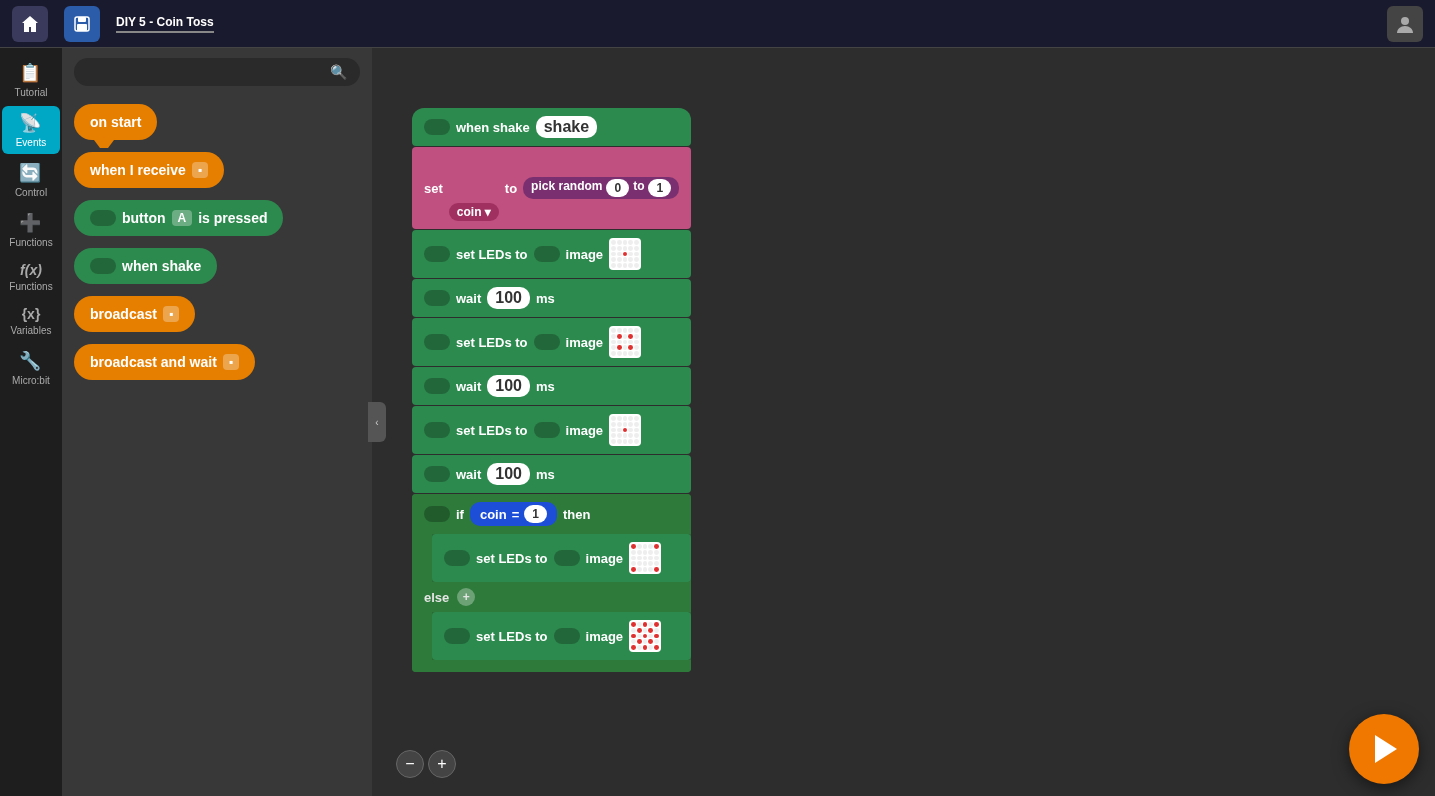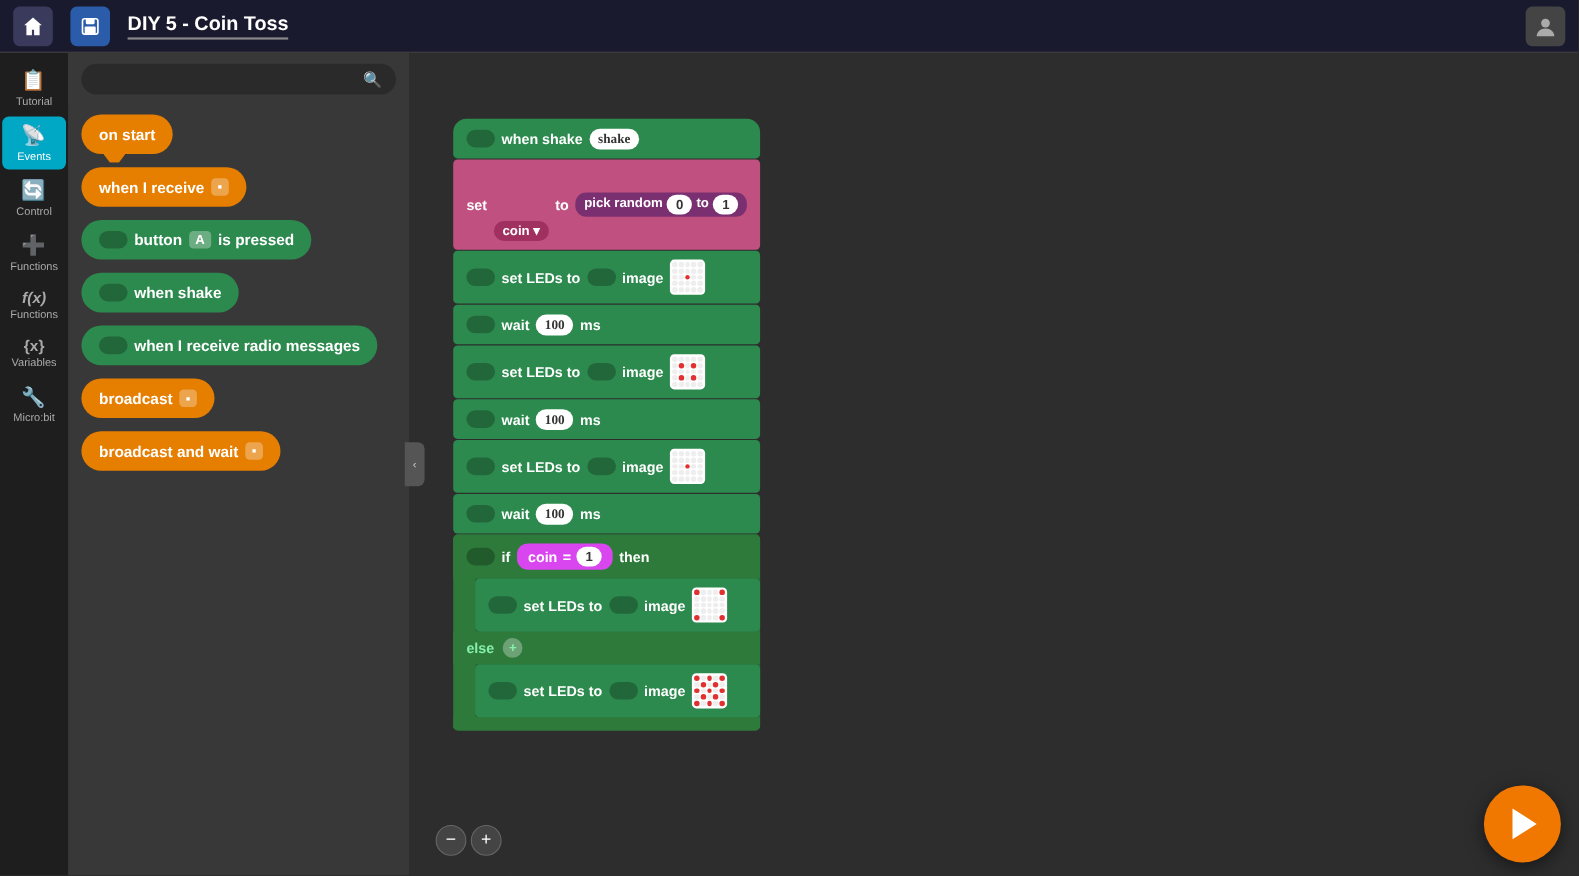--- a/index.html
+++ b/index.html
@@ -25,21 +25,21 @@
     }
     .topbar-save {
       width: 36px; height: 36px;
       background: #2a5caa;
       border-radius: 6px;
       display: flex; align-items: center; justify-content: center;
       cursor: pointer;
     }
     .topbar-title {
       color: #ffffff;
-      font-size: 18px;
+      font-size: 12px;
       font-weight: 600;
       padding-bottom: 2px;
       border-bottom: 2px solid #888;
     }
     .topbar-right {
       margin-left: auto;
     }
     .topbar-avatar {
       width: 36px; height: 36px;
       background: #444;
@@ -256,22 +256,21 @@
       border-radius: 10px;
       padding: 2px 8px;
       font-size: 12px;
       margin-top: 48px;
     }
     .cb-pill-white {
       background: #fff;
       color: #333;
       border-radius: 10px;
       padding: 2px 8px;
-      font-size: 12px;
-      font-family: Liberation Serif, serif;
+      font-size: 16px;
     }
     .cb-num {
       background: #fff;
       color: #333;
       border-radius: 10px;
       padding: 2px 8px;
       font-size: 12px;
       font-weight: 700;
     }
 
@@ -313,42 +312,42 @@
       align-items: center;
       padding: 8px 12px;
       gap: 6px;
       background: #2d7a3a;
       border-radius: 4px 4px 0 0;
       font-size: 13px;
       font-weight: 600;
       color: #fff;
     }
     .if-cond {
-      background: #d946ef;
+      background: #1d4ed8;
       border-radius: 10px;
       padding: 3px 10px;
       display: flex;
       align-items: center;
       gap: 5px;
       font-size: 13px;
     }
     .if-body {
       background: #2a6a35;
       margin-left: 20px;
       border-radius: 0 0 4px 0;
     }
     .else-bar {
       background: #2d7a3a;
       padding: 6px 12px;
       display: flex;
       align-items: center;
       gap: 8px;
       font-size: 13px;
       font-weight: 700;
-      color: #86efac;
+      color: #e5e5e5;
     }
     .else-plus {
       width: 18px; height: 18px;
       background: rgba(255,255,255,0.3);
       border-radius: 50%;
       display: flex; align-items: center; justify-content: center;
       font-size: 12px;
     }
     .else-body {
       background: #2a6a35;
@@ -444,24 +443,20 @@
         <span>button </span>
         <span class="block-badge">A</span>
         <span> is pressed</span>
       </div>
 
       <div class="block-item block-green">
         <div class="cb-connector"></div>
         <span>when shake</span>
       </div>
 
-      <div class="block-item block-green">
-        <div class="cb-connector"></div>
-        <span>when I receive radio messages</span>
-      </div>
 
       <div class="block-item block-orange">
         <span>broadcast</span>
         <span class="block-badge">▪</span>
       </div>
 
       <div class="block-item block-orange">
         <span>broadcast and wait</span>
         <span class="block-badge">▪</span>
       </div>

